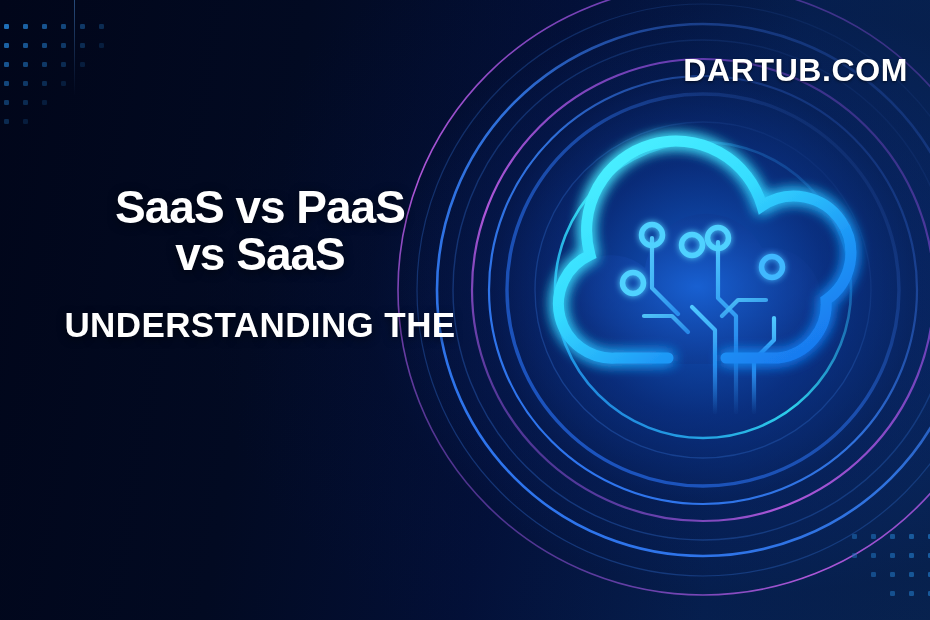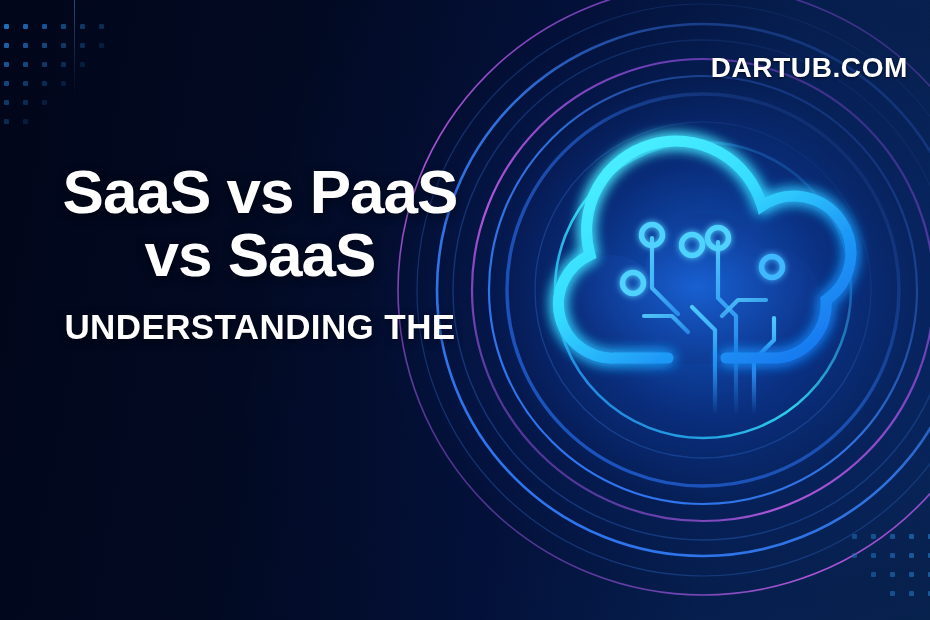--- a/index.html
+++ b/index.html
@@ -28,40 +28,41 @@
 
   
   .hairline{
     position:absolute; left:74px; top:0; width:1px; height:96px;
     background:linear-gradient(180deg, rgba(70,130,200,0.55), rgba(70,130,200,0));
   }
 
   
   .watermark{
     position:absolute; right:22px; top:52px;
-    font-size:28px; font-weight:bold; letter-spacing:0.6px;
+    font-size:32px; font-weight:bold; letter-spacing:0.6px;
     color:#ffffff;
     text-shadow:0 1px 3px rgba(0,0,0,0.65);
     white-space:nowrap;
   }
 
   
   .textblock{
     position:absolute; left:0; top:160px; width:520px;
     text-align:center;
   }
   .title{
     color:#ffffff;
-    font-size:62px; font-weight:bold; line-height:1.02;
+    font-size:46px; font-weight:bold; line-height:1.02;
     letter-spacing:-1px;
     text-shadow:0 2px 10px rgba(0,0,0,0.55);
+    margin-top:24px;
   }
   .title .l2{ display:block; }
   .subtitle{
-    margin-top:20px;
+    margin-top:26px;
     color:#ffffff;
     font-size:35px; font-weight:bold; line-height:1.22;
     letter-spacing:0.4px;
     text-shadow:0 2px 8px rgba(0,0,0,0.5);
   }
   .subtitle .s2{ display:block; }
 
   
   .cloudwrap{
     position:absolute; left:540px; top:150px; width:330px; height:260px;

